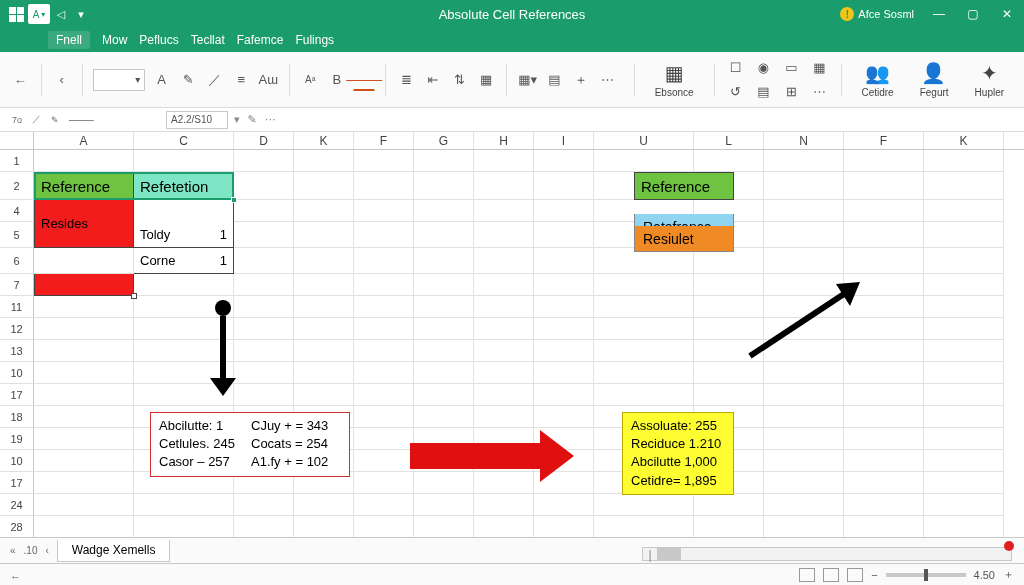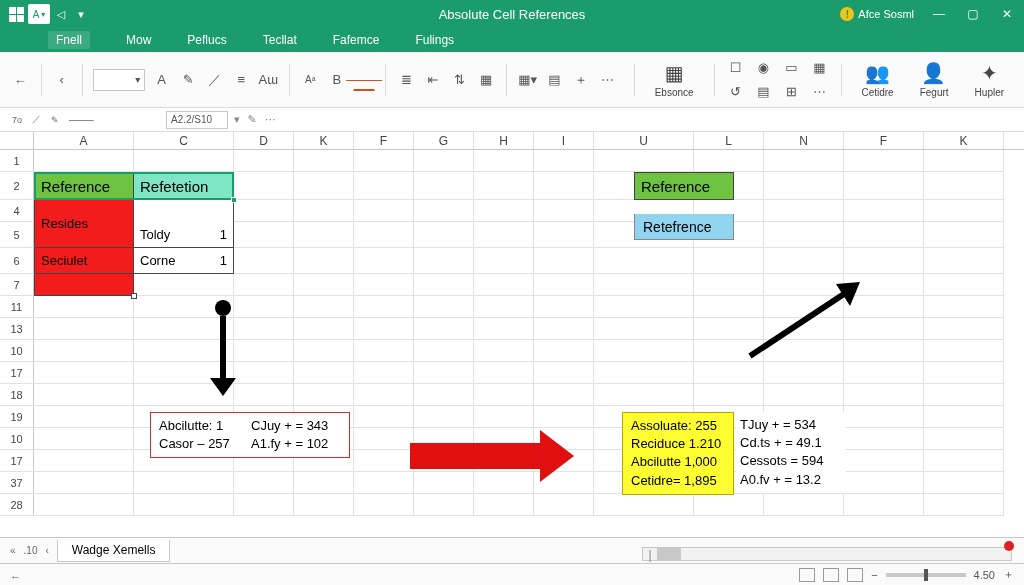--- a/index.html
+++ b/index.html
@@ -12,21 +12,21 @@
   .tb-logo span { width: 7px; height: 7px; background: #fff; }
   .qa-btn { width: 22px; height: 20px; background: #fff; color: #1a9c6c; display: flex; align-items: center; justify-content: center; font-size: 10px; border-radius: 2px; }
   .qa-icon { width: 18px; height: 18px; display:flex; align-items:center; justify-content:center; color:#fff; font-size:11px; }
   .tb-title { position:absolute; left:50%; transform:translateX(-50%); font-size:13px; }
   .tb-right { position:absolute; right:0; display:flex; align-items:center; height:100%; }
   .win-btn { width:34px; height:28px; display:flex; align-items:center; justify-content:center; color:#fff; font-size:12px; }
   .user-badge { display:flex; align-items:center; gap:4px; margin-right:8px; font-size:11px; }
   .user-dot { width:14px; height:14px; border-radius:50%; background:#f0c419; color:#1a9c6c; display:flex; align-items:center; justify-content:center; font-size:10px; font-weight:bold; }
 
   
-  .menustrip { height:24px; background:#1a9c6c; display:flex; align-items:center; gap:36px; padding-left:48px; color:#fff; font-size:12px; }
+  .menustrip { height:24px; background:#1a9c6c; display:flex; align-items:center; gap:12px; padding-left:48px; color:#fff; font-size:12px; }
   .menustrip .tab { cursor:pointer; }
   .menustrip .tab.active { background:rgba(255,255,255,0.15); padding:2px 8px; border-radius:2px; }
 
   
   .ribbon { height:56px; border-bottom:1px solid #dcdcdc; display:flex; align-items:center; padding:0 10px; gap:6px; background:#fafafa; }
   .rb-btn { width:22px; height:22px; display:flex; align-items:center; justify-content:center; color:#555; font-size:13px; border:1px solid transparent; }
   .rb-sep { width:1px; height:32px; background:#dcdcdc; margin:0 4px; }
   .rb-dd { width:56px; height:22px; border:1px solid #c8c8c8; background:#fff; display:flex; align-items:center; justify-content:flex-end; padding-right:4px; font-size:10px; color:#555; }
   .rb-big { display:flex; flex-direction:column; align-items:center; gap:2px; padding:2px 10px; }
   .rb-big .ico { font-size:20px; color:#444; }
@@ -338,20 +338,36 @@
         <div class="cell" style="width:60px"></div>
         <div class="cell" style="width:60px"></div>
         <div class="cell" style="width:60px"></div>
         <div class="cell" style="width:100px"></div>
         <div class="cell" style="width:70px"></div>
         <div class="cell" style="width:80px"></div>
         <div class="cell" style="width:80px"></div>
         <div class="cell" style="width:80px"></div>
       </div>
     <div class="gridrow">
+        <div class="rhdr">12</div>
+        <div class="cell" style="width:100px"></div>
+        <div class="cell" style="width:100px"></div>
+        <div class="cell" style="width:60px"></div>
+        <div class="cell" style="width:60px"></div>
+        <div class="cell" style="width:60px"></div>
+        <div class="cell" style="width:60px"></div>
+        <div class="cell" style="width:60px"></div>
+        <div class="cell" style="width:60px"></div>
+        <div class="cell" style="width:100px"></div>
+        <div class="cell" style="width:70px"></div>
+        <div class="cell" style="width:80px"></div>
+        <div class="cell" style="width:80px"></div>
+        <div class="cell" style="width:80px"></div>
+      </div>
+    <div class="gridrow">
         <div class="rhdr">13</div>
         <div class="cell" style="width:100px"></div>
         <div class="cell" style="width:100px"></div>
         <div class="cell" style="width:60px"></div>
         <div class="cell" style="width:60px"></div>
         <div class="cell" style="width:60px"></div>
         <div class="cell" style="width:60px"></div>
         <div class="cell" style="width:60px"></div>
         <div class="cell" style="width:60px"></div>
         <div class="cell" style="width:100px"></div>
@@ -450,21 +466,21 @@
         <div class="cell" style="width:60px"></div>
         <div class="cell" style="width:60px"></div>
         <div class="cell" style="width:60px"></div>
         <div class="cell" style="width:100px"></div>
         <div class="cell" style="width:70px"></div>
         <div class="cell" style="width:80px"></div>
         <div class="cell" style="width:80px"></div>
         <div class="cell" style="width:80px"></div>
       </div>
     <div class="gridrow">
-        <div class="rhdr">37</div>
+        <div class="rhdr">24</div>
         <div class="cell" style="width:100px"></div>
         <div class="cell" style="width:100px"></div>
         <div class="cell" style="width:60px"></div>
         <div class="cell" style="width:60px"></div>
         <div class="cell" style="width:60px"></div>
         <div class="cell" style="width:60px"></div>
         <div class="cell" style="width:60px"></div>
         <div class="cell" style="width:60px"></div>
         <div class="cell" style="width:100px"></div>
         <div class="cell" style="width:70px"></div>
@@ -491,71 +507,69 @@
   </div>
 
   <div class="ov hdr-green" style="left:34px; top:22px; width:100px; height:28px">Reference</div>
   <div class="ov red-cell" style="left:34px; top:50px; width:100px; height:48px">Resides</div>
   <div class="ov hdr-teal" style="left:134px; top:22px; width:100px; height:28px">Refetetion</div>
   <div class="ov wht-cell" style="left:134px; top:50px; width:100px; height:48px; justify-content:flex-start"></div>
   <div class="ov wht-cell" style="left:134px; top:72px; width:100px; height:26px">
       <span>Toldy</span>
       <span>1</span>
     </div>
-  <div class="ov red-cell" style="left:34px; top:98px; width:100px; height:26px">Seciulet</div>
   <div class="ov wht-cell" style="left:134px; top:98px; width:100px; height:26px">
       <span>Corne</span>
       <span>1</span>
     </div>
   <div class="ov red-cell" style="left:34px; top:124px; width:100px; height:22px"></div>
   <div class="ov" style="left:34px; top:22px; width:200px; height:28px; border:2px solid #1a9c6c; pointer-events:none"></div>
   <div class="sel-handle" style="left:231px; top:47px"></div>
   <div class="sel-handle" style="left:131px; top:143px; background:#fff; border:1px solid #444"></div>
 
   <div class="ov hdr-green" style="left:634px; top:22px; width:100px; height:28px">Reference</div>
   <div class="ov blue-cell" style="left:634px; top:64px; width:100px; height:26px; border-top:none">Retefrence</div>
+  <div class="ov orange-cell" style="left:634px; top:76px; width:100px; height:26px">Resiulet</div>
 
   <div class="arrow-down" style="left:210px; top:150px">
     <div class="dot"></div>
       <div class="shaft"></div>
       <div class="head"></div>
   </div>
 
   <svg class="arrow-diag" style="left:740px; top:126px" width="130" height="90">
     <line x1="10" y1="80" x2="110" y2="14" stroke="#000" stroke-width="6"></line>
     <polygon points="120,6 96,8 110,30" fill="#000"></polygon>
   </svg>
 
   <div class="ov listbox red" style="left:150px; top:262px; width:200px">
     <div class="listpair">
         <span class="col1">Abcilutte: 1</span>
         <span>CJuy + = 343</span>
+      </div>
+    <div class="listpair">
+        <span class="col1">Cetlules. 245</span>
+        <span>Cocats = 254</span>
       </div>
     <div class="listpair">
         <span class="col1">Casor – 257</span>
         <span>A1.fy + = 102</span>
       </div>
   </div>
 
   <div class="arrow-right-red" style="left:410px; top:280px">
     <div class="shaft"></div>
       <div class="head"></div>
   </div>
 
   <div class="ov listbox yel" style="left:622px; top:262px; width:112px; padding-right:4px">
     <div>Assoluate: 255</div>
     <div>Reciduce 1.210</div>
     <div>Abcilutte 1,000</div>
     <div>Cetidre= 1,895</div>
-  </div>
-  <div class="ov listbox" style="left:736px; top:262px; width:110px; border:none; padding-left:4px">
-    <div>TJuy + = 534</div>
-    <div>Cd.ts + = 49.1</div>
-    <div>Cessots = 594</div>
-    <div>A0.fv + = 13.2</div>
   </div>
 
 </div>
 
 <div class="sheet-tabs">
   <div class="st-left">
     <span>«</span>
     <span>.10</span>
     <span>‹</span>
   </div>

